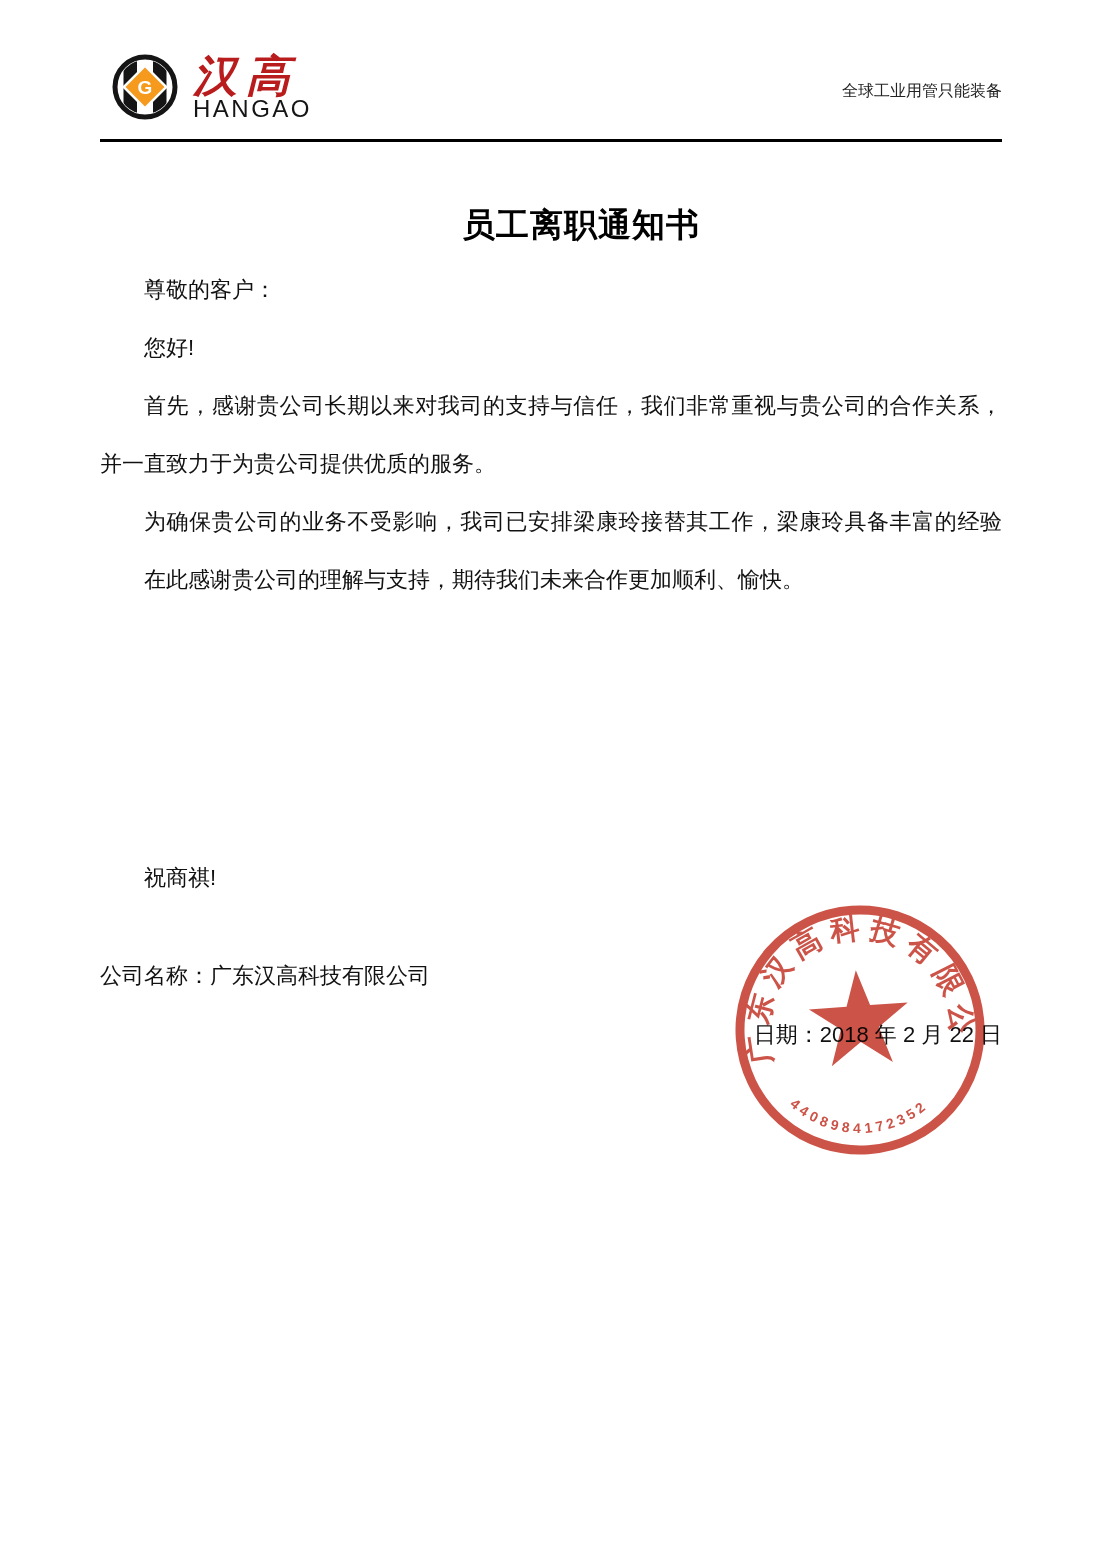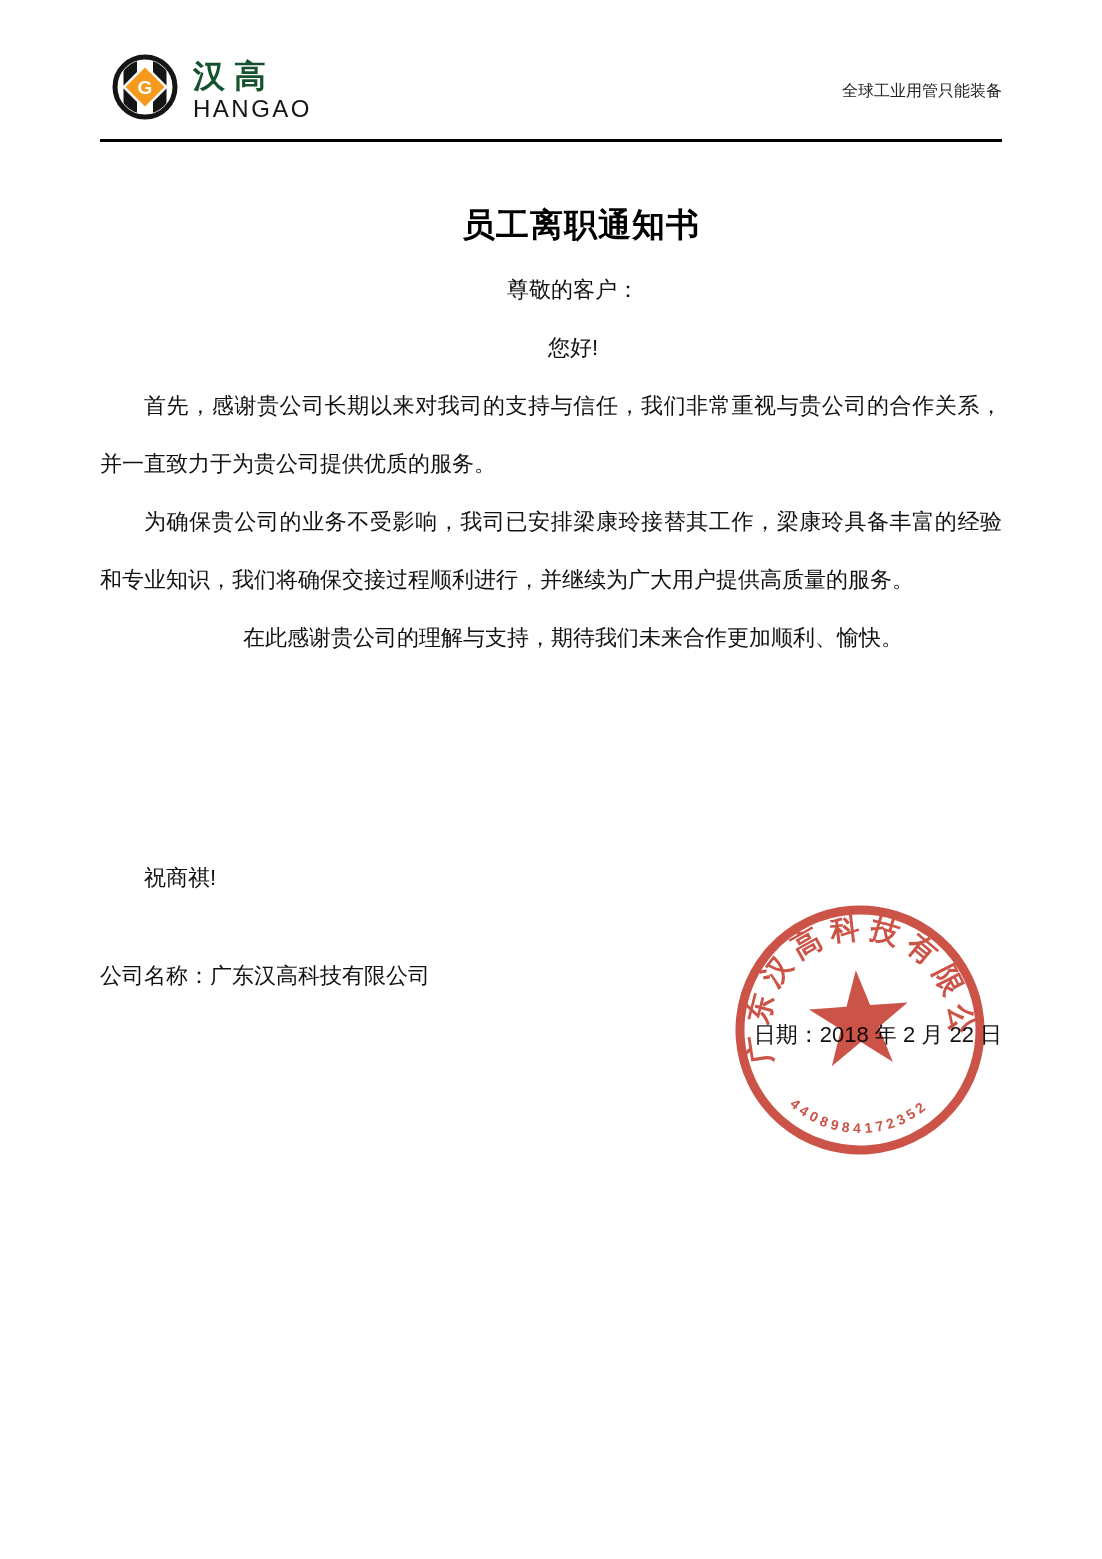--- a/index.html
+++ b/index.html
@@ -8,36 +8,36 @@
     width:1102px; height:1559px; position:relative; overflow:hidden;
     font-family:"Liberation Sans", sans-serif;
     color:#1a1a1a;
   }
   .page { position:absolute; inset:0; background:#ffffff; }
 
   
   .logo-wrap { position:absolute; left:110px; top:52px; display:flex; align-items:flex-start; gap:13px; }
   .logo-mark { width:70px; height:70px; display:block; }
   .logo-text { display:flex; flex-direction:column; padding-top:2px; }
-  .logo-cn { font-size:32px; line-height:44px; font-weight:700; letter-spacing:9px; color:#14532d; }
+  .logo-cn { font-size:44px; line-height:44px; font-weight:700; letter-spacing:9px; color:#b91c1c;font-style:italic; }
   .logo-en { font-size:24px; line-height:20px; font-weight:400; letter-spacing:2.5px; color:#151515; margin-top:1px; }
   .slogan { position:absolute; top:81px; right:100px; font-size:16px; color:#222; }
   .divider { position:absolute; left:100px; right:100px; top:139px; height:3px; background:#000; }
 
   
   .doc-title {
     position:absolute; top:203px; left:0; width:100%;
     text-align:center; transform:translateX(30px);
     font-size:33px; font-weight:700; color:#000; letter-spacing:1px;
   }
 
   
   .body-text { position:absolute; left:100px; top:261px; width:902px; font-size:22px; color:#111; }
   .line { line-height:58px; height:58px; white-space:nowrap; }
-  .line.indent { padding-left:44px;text-align:center; }
+  .line.indent { padding-left:44px; }
   .line.justify { white-space:normal; text-align:justify; text-align-last:justify; text-justify:inter-character; }
 
   .signoff-line { position:absolute; left:100px; width:902px; line-height:58px; font-size:22px; color:#111; z-index:1; }
   .regards { top:849px; padding-left:44px; }
   .company-line { top:947px; }
   .date-line { top:1006px; text-align:right; }
 
   
   .stamp { position:absolute; left:730px; top:900px; width:260px; height:260px;
            z-index:2; mix-blend-mode:multiply; opacity:0.87; }
@@ -72,21 +72,20 @@
   <div class="divider"></div>
 
   <div class="doc-title">员工离职通知书</div>
 
   <div class="body-text">
     <div class="line indent">尊敬的客户：</div>
     <div class="line indent">您好!</div>
     <div class="line indent justify">首先，感谢贵公司长期以来对我司的支持与信任，我们非常重视与贵公司的合作关系，</div>
     <div class="line">并一直致力于为贵公司提供优质的服务。</div>
     <div class="line indent justify">为确保贵公司的业务不受影响，我司已安排梁康玲接替其工作，梁康玲具备丰富的经验</div>
-    <div class="line">和专业知识，我们将确保交接过程顺利进行，并继续为广大用户提供高质量的服务。</div>
     <div class="line indent">在此感谢贵公司的理解与支持，期待我们未来合作更加顺利、愉快。</div>
   </div>
 
   <div class="signoff-line regards">祝商祺!</div>
   <div class="signoff-line company-line">公司名称：广东汉高科技有限公司</div>
   <div class="signoff-line date-line">日期：2018 年 2 月 22 日</div>
 
   <svg class="stamp" viewBox="0 0 260 260">
     <defs>
       <path id="seal-top-arc" d="M 43.5 161.5 A 92 92 0 1 1 216.5 161.5" fill="none"></path>

